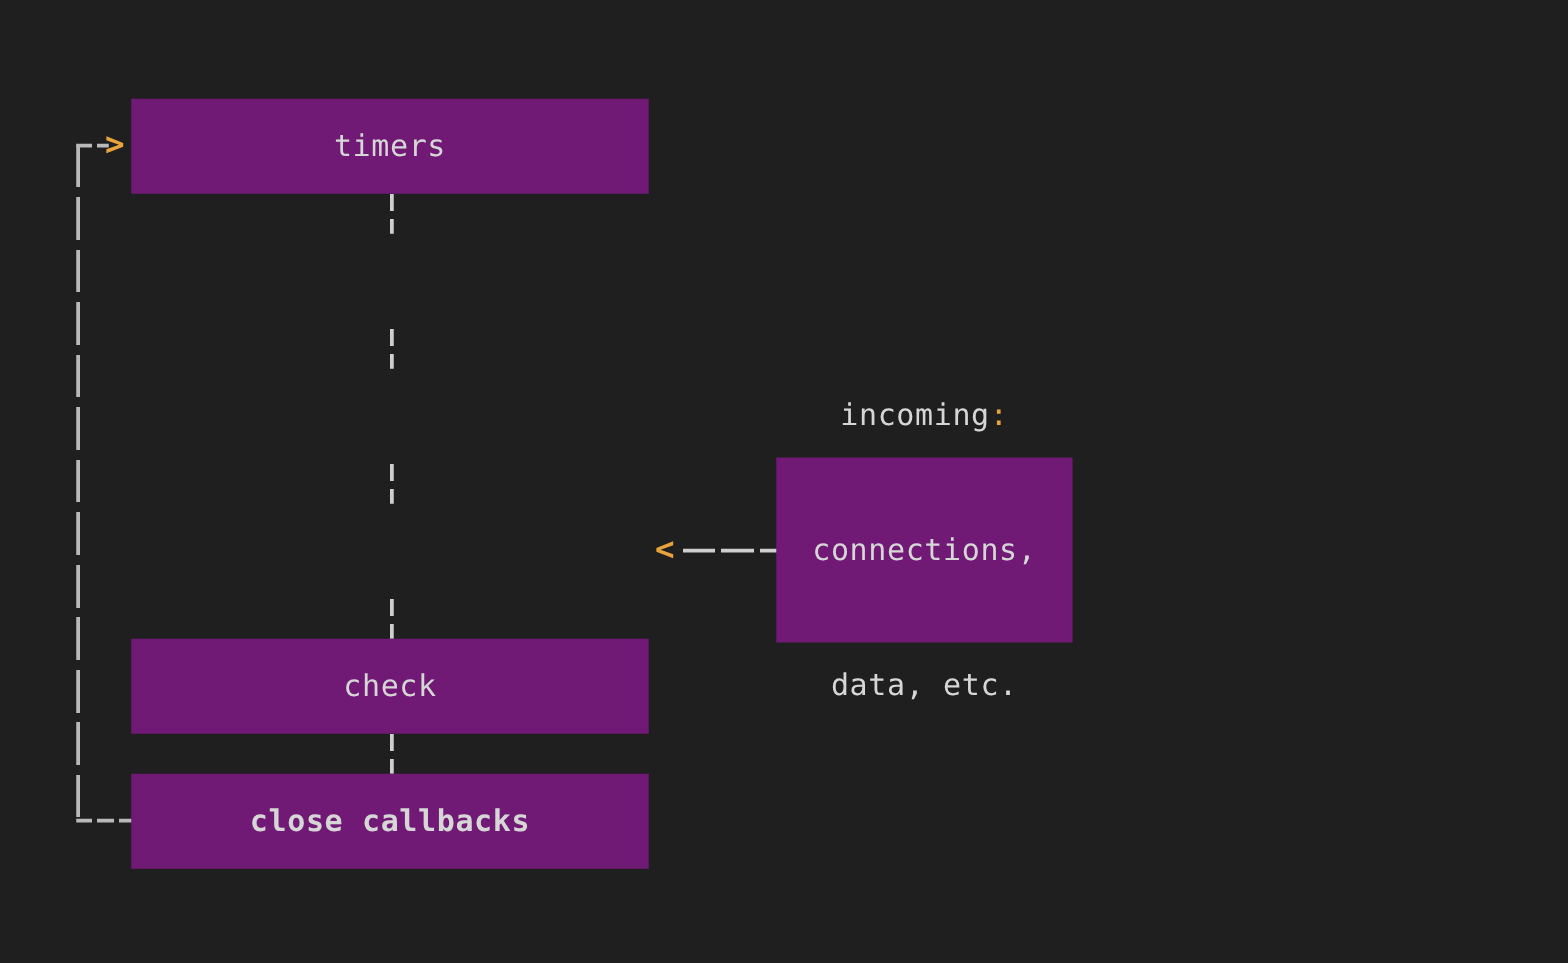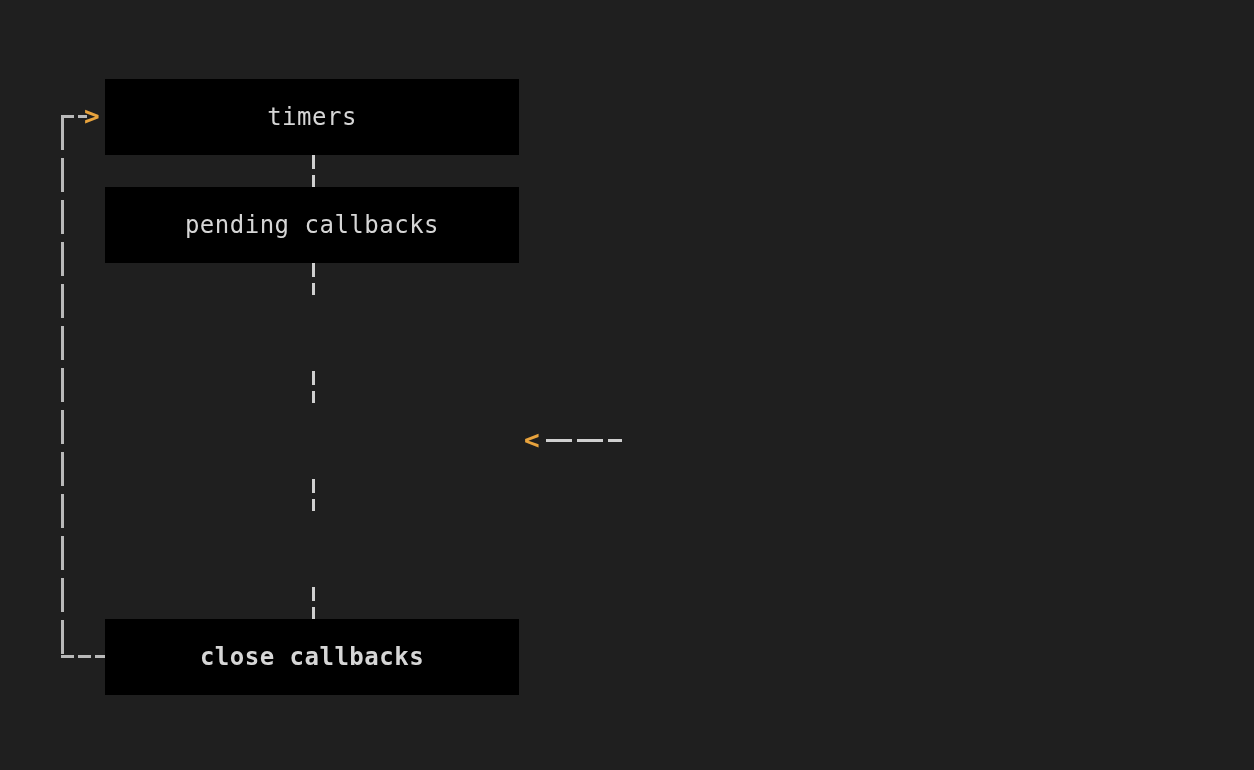--- a/index.html
+++ b/index.html
@@ -20,21 +20,21 @@
   #canvas {
     position: absolute;
     left: 0; top: 0;
     width: 1254px;
     height: 770px;
   }
 
   
   .box {
     position: absolute;
-    background: #000000;
+    background: #701a75;
   }
   
   .edge { position: absolute; }
   .edge.top    { left: 0; right: 0; top: 0; }
   .edge.bottom { left: 0; right: 0; bottom: 0; }
   .edge.left   { top: 0; bottom: 0; left: 0; }
   .edge.right  { top: 0; bottom: 0; right: 0; }
 
   .box-label {
     position: absolute;
@@ -113,44 +113,55 @@
   <div class="box" style="left:105px; top:79px; width:414px; height:76px;">
     <div class="edge top"></div>
     <div class="edge bottom"></div>
     <div class="edge left"></div>
     <div class="edge right"></div>
     <div class="box-label">timers</div>
   </div>
 
   <div class="conn v" style="left:312px; top:155px; height:32px;"></div>
 
-  <div class="box" style="left:105px; top:187px; width:414px; height:76px;">
-    <div class="edge top"></div>
-    <div class="edge bottom"></div>
-    <div class="edge left"></div>
-    <div class="edge right"></div>
-    <div class="box-label">pending callbacks</div>
-  </div>
 
   <div class="conn v" style="left:312px; top:263px; height:32px;"></div>
 
 
   <div class="conn v" style="left:312px; top:371px; height:32px;"></div>
 
 
   <div class="conn v" style="left:312px; top:479px; height:32px;"></div>
 
+  <div class="box" style="left:105px; top:511px; width:414px; height:76px;">
+    <div class="edge top"></div>
+    <div class="edge bottom"></div>
+    <div class="edge left"></div>
+    <div class="edge right"></div>
+    <div class="box-label">check</div>
+  </div>
 
   <div class="conn v" style="left:312px; top:587px; height:32px;"></div>
 
   <div class="box" style="left:105px; top:619px; width:414px; height:76px;font-weight:bold;">
     <div class="edge top"></div>
     <div class="edge bottom"></div>
     <div class="edge left"></div>
     <div class="edge right"></div>
     <div class="box-label">close callbacks</div>
   </div>
 
   <div class="arrowhead" style="left:524px; top:427px;">&lt;</div>
   <div class="conn h" style="left:546px; top:439px; width:76px;"></div>
 
+  <div class="box" style="left:621px; top:366px; width:237px; height:148px;">
+    <div class="edge top"></div>
+    <div class="edge bottom"></div>
+    <div class="edge left"></div>
+    <div class="edge right"></div>
+    <div class="box-label multi">
+      <div><span>incoming</span><span class="accent">:</span></div>
+      <div>connections,</div>
+      <div>data, etc.</div>
+    </div>
+  </div>
 
 </div>
 
 </body></html>

